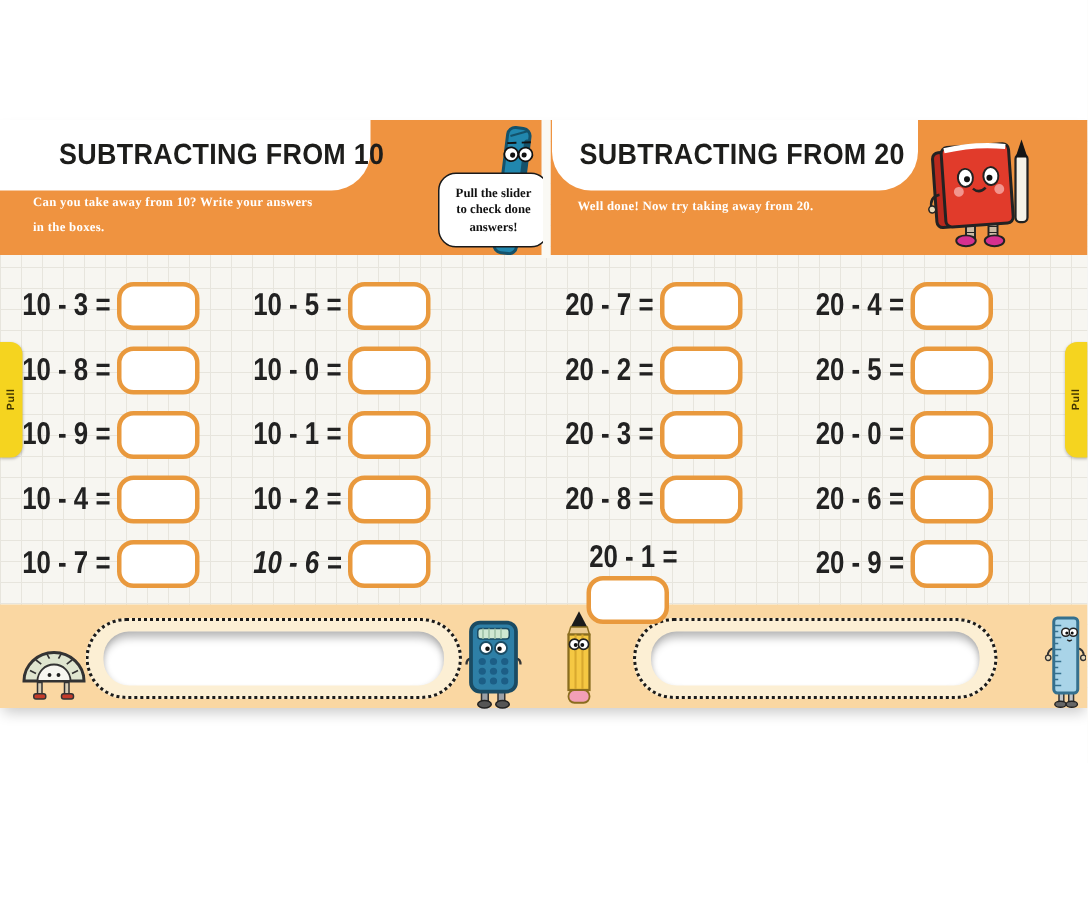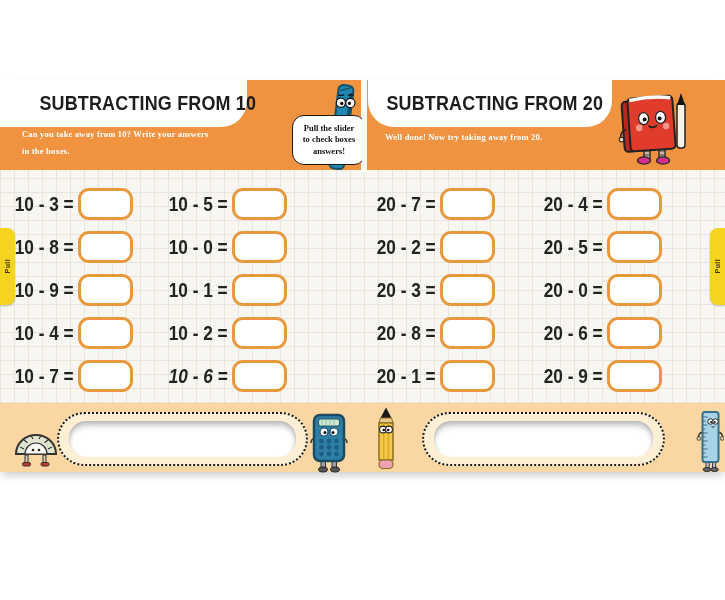--- a/index.html
+++ b/index.html
@@ -111,21 +111,21 @@
           </g>
         </svg>
       </div>
       <div class="subtitle subtitle-left">
         <span>Can you take away from 10? Write your answers</span>
         <span>in the boxes.</span>
       </div>
       <div class="bubble">
         <div class="bubble-tail"></div>
         <span>Pull the slider</span>
-        <span>to check boxes</span>
+        <span>to check done</span>
         <span>answers!</span>
       </div>
     </div>
 
     <div class="header header-right">
       <div class="subtitle subtitle-right">
         <span>Well done! Now try taking away from 20.</span>
       </div>
     </div>
     <div class="gutter"></div>
@@ -298,21 +298,21 @@
         <div class="answer-box"></div>
       </div>
       <div class="eq-cell" style="left: 364px; top: 194px;">
         <span class="eq-label" style="width: 71px;">20 - 3 =</span>
         <div class="answer-box"></div>
       </div>
       <div class="eq-cell" style="left: 364px; top: 237px;">
         <span class="eq-label" style="width: 71px;">20 - 8 =</span>
         <div class="answer-box"></div>
       </div>
-      <div class="eq-cell" style="left: 364px; top: 280px;">
+      <div class="eq-cell" style="left: 380px; top: 280px; flex-direction: column;">
         <span class="eq-label" style="width: 71px;">20 - 1 =</span>
         <div class="answer-box"></div>
       </div>
       <div class="eq-cell" style="left: 531px; top: 108px;">
         <span class="eq-label" style="width: 71px;">20 - 4 =</span>
         <div class="answer-box"></div>
       </div>
       <div class="eq-cell" style="left: 531px; top: 151px;">
         <span class="eq-label" style="width: 71px;">20 - 5 =</span>
         <div class="answer-box"></div>

